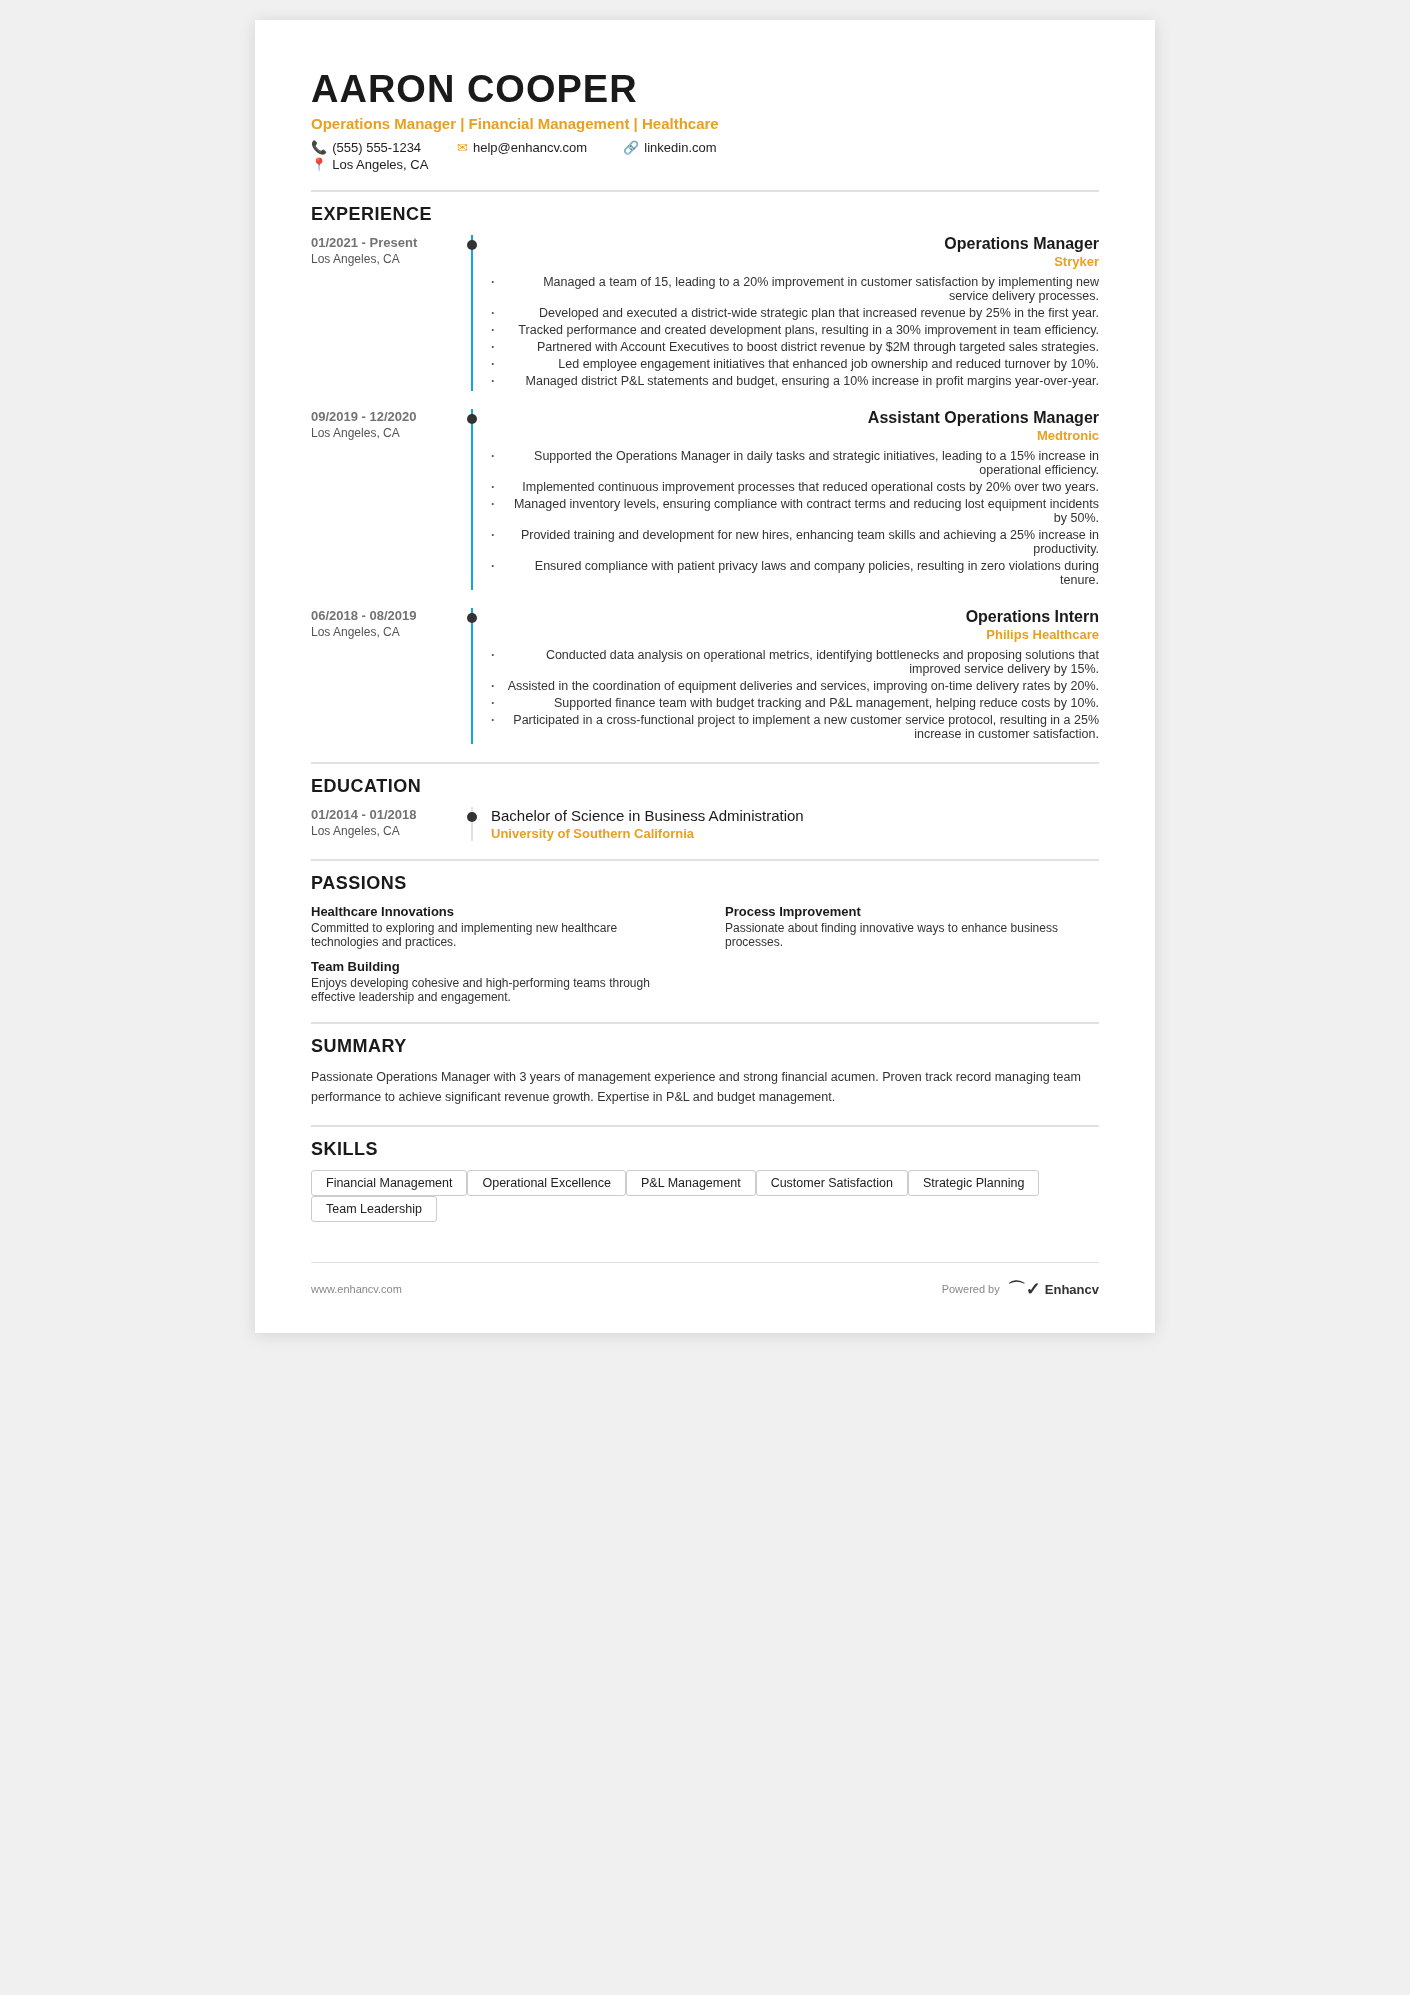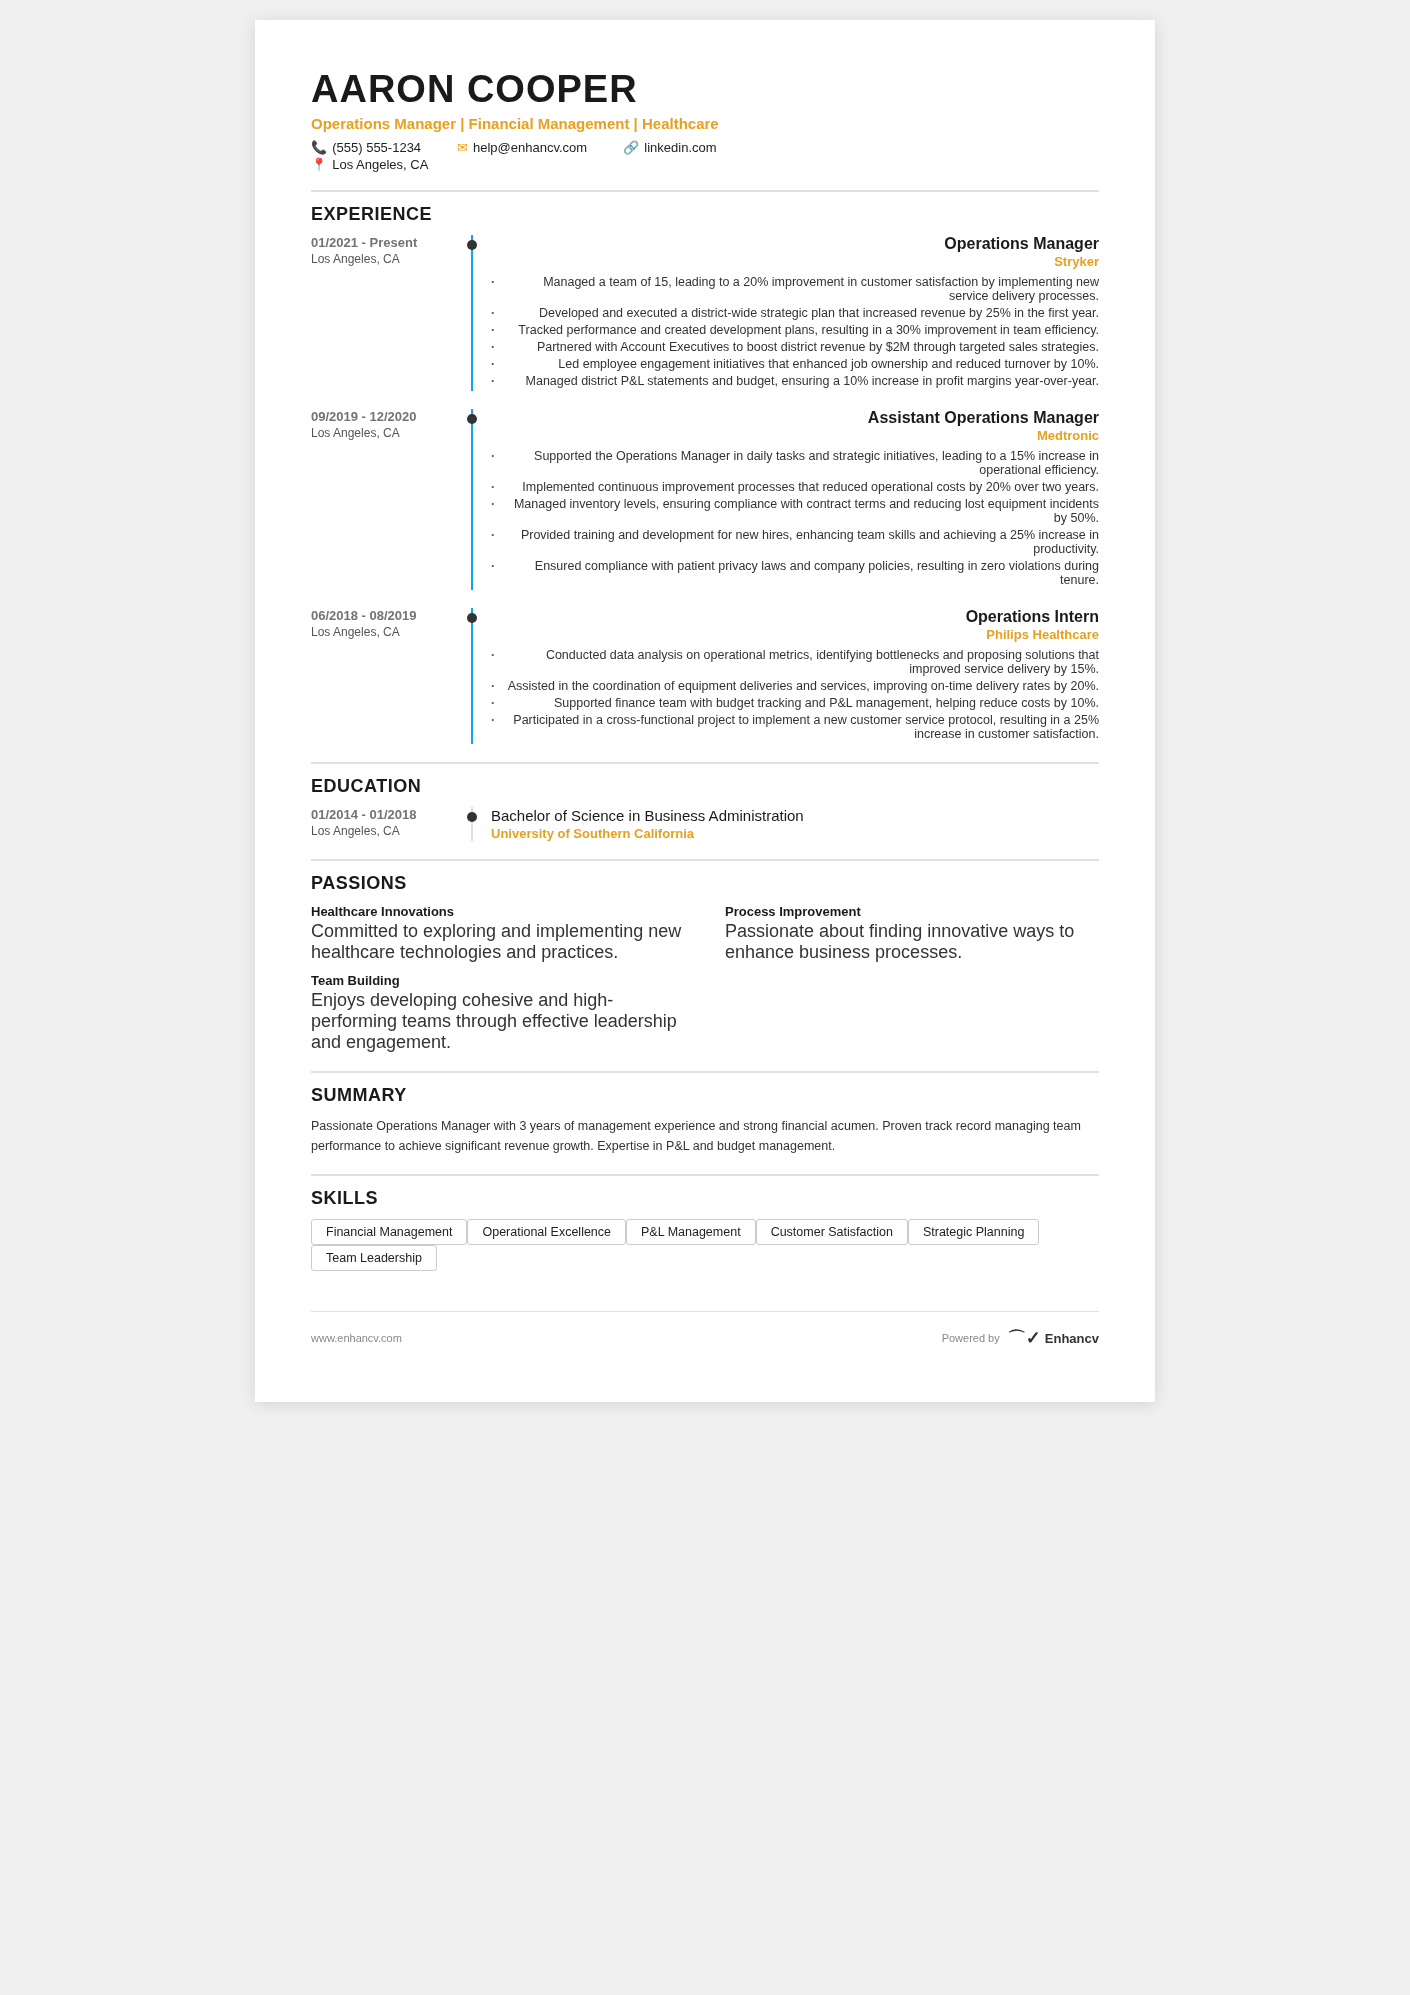--- a/index.html
+++ b/index.html
@@ -7,21 +7,21 @@
       font-family: 'Arial', sans-serif;
       background: #f0f0f0;
       display: flex;
       justify-content: center;
       padding: 20px;
     }
     .page {
       background: #fff;
       width: 900px;
       min-height: 1270px;
-      padding: 48px 56px 52px 56px;
+      padding: 48px 56px 32px 56px;
       position: relative;
       box-shadow: 0 2px 16px rgba(0,0,0,0.12);
     }
     .header-name {
       font-size: 38px;
       font-weight: 900;
       color: #1a1a1a;
       letter-spacing: 1px;
       margin-bottom: 4px;
     }
@@ -177,21 +177,21 @@
       gap: 10px 40px;
       margin-bottom: 4px;
     }
     .passion-item-title {
       font-size: 13px;
       font-weight: 700;
       color: #1a1a1a;
       margin-bottom: 2px;
     }
     .passion-item-desc {
-      font-size: 18px;
+      font-size: 12px;
       color: #333;
     }
     .summary-text {
       font-size: 12.5px;
       color: #333;
       line-height: 1.6;
     }
     .skills-grid {
       display: flex;
       flex-wrap: wrap;

